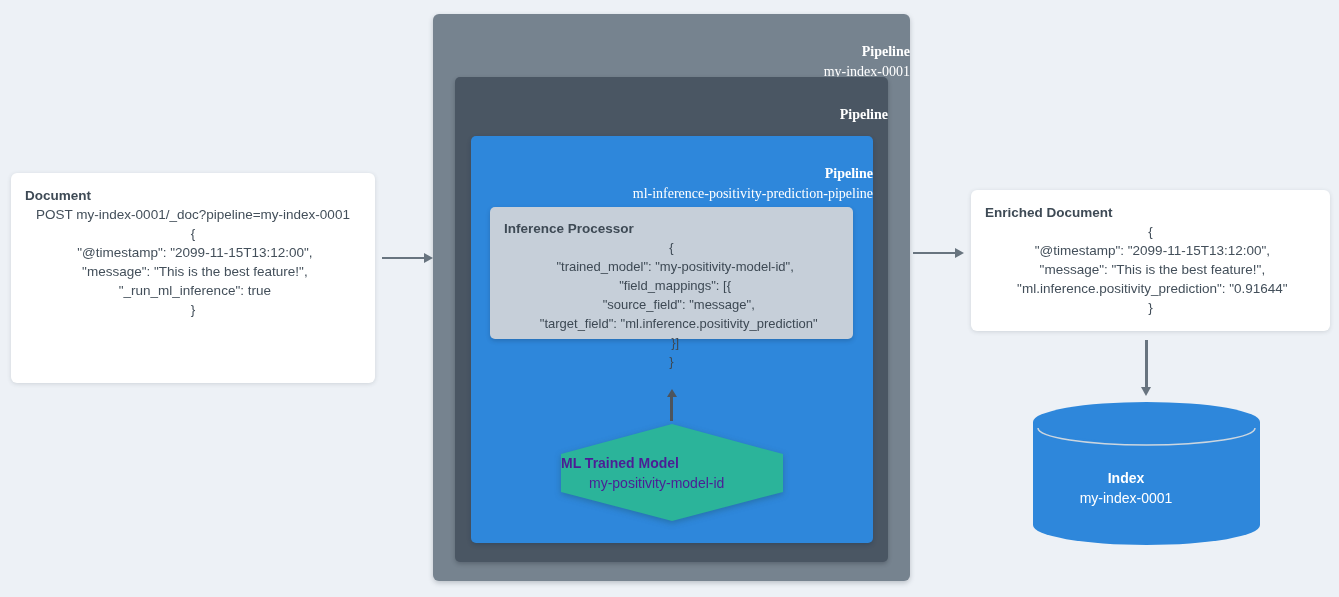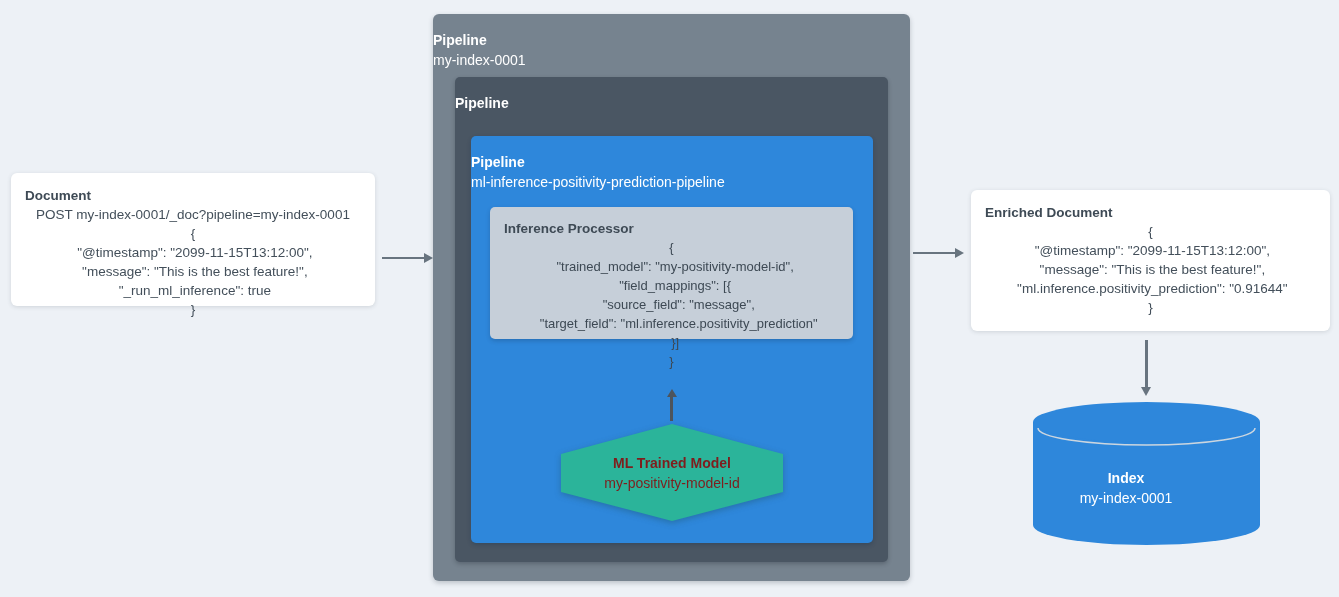--- a/index.html
+++ b/index.html
@@ -30,30 +30,30 @@
     color: #3e4a55;
   }
   .code-lines {
     font-size: 13.5px;
     line-height: 19px;
     white-space: pre;
     color: #434f5a;
     text-align: center;
   }
 
-  .doc-card { left: 11px; top: 173px; width: 364px; height: 133px; }
+  .doc-card { left: 11px; top: 173px; width: 364px; height: 210px; }
   .enriched-card { left: 971px; top: 190px; width: 359px; height: 141px; }
 
   
   .box { position: absolute; border-radius: 6px; }
   .outer-box  { left: 433px; top: 14px;  width: 477px; height: 567px; background: #76838f; box-shadow: 0 2px 5px rgba(40,50,65,.25); }
   .inner-box  { left: 455px; top: 77px;  width: 433px; height: 485px; background: #4a5663; border-radius: 5px; box-shadow: 0 2px 4px rgba(30,38,48,.3); }
   .blue-box   { left: 471px; top: 136px; width: 402px; height: 407px; background: #2e87db; border-radius: 5px; box-shadow: 0 2px 4px rgba(20,45,75,.3); }
 
-  .box-header { padding-top: 16px; text-align: left; color: #ffffff; }
+  .box-header { padding-top: 28px; text-align: right; color: #ffffff; font-family: Liberation Serif, serif; }
   .box-header .bh-title { font-size: 14px; font-weight: bold; line-height: 20px; }
   .box-header .bh-name  { font-size: 14px; line-height: 20px; }
 
   
   .processor-box {
     position: absolute;
     left: 490px; top: 207px; width: 363px; height: 132px;
     background: #c6cfd9;
     border-radius: 5px;
     box-shadow: 0 2px 4px rgba(20,45,75,.25);
@@ -65,25 +65,25 @@
   
   .hex-wrap {
     position: absolute;
     left: 561px; top: 424px; width: 222px; height: 97px;
     filter: drop-shadow(0 2px 3px rgba(20,60,55,.3));
   }
   .hexagon {
     width: 100%; height: 100%;
     background: #2bb49a;
     clip-path: polygon(50% 0%, 100% 31%, 100% 70%, 50% 100%, 0% 70%, 0% 31%);
-    display: flex; flex-direction: column; justify-content: center; align-items: center;
-    color: #7f1d1d; text-align: center;
+    display: flex; flex-direction: column; justify-content: center; align-items: flex-start;
+    color: #4c1d95; text-align: center;
   }
   .hexagon .hx-title { font-size: 14px; font-weight: bold; line-height: 20px; }
-  .hexagon .hx-name  { font-size: 14px; line-height: 20px; }
+  .hexagon .hx-name  { font-size: 14px; line-height: 20px; margin-left: 28px; }
 
   
   .arrow-right { position: absolute; height: 2px; background: #68747f; }
   .arrow-right::after {
     content: ''; position: absolute; right: -9px; top: -4px;
     border-left: 9px solid #68747f;
     border-top: 5px solid transparent; border-bottom: 5px solid transparent;
   }
   .arrow-up { position: absolute; width: 3px; background: #4d545c; }
   .arrow-up::before {

